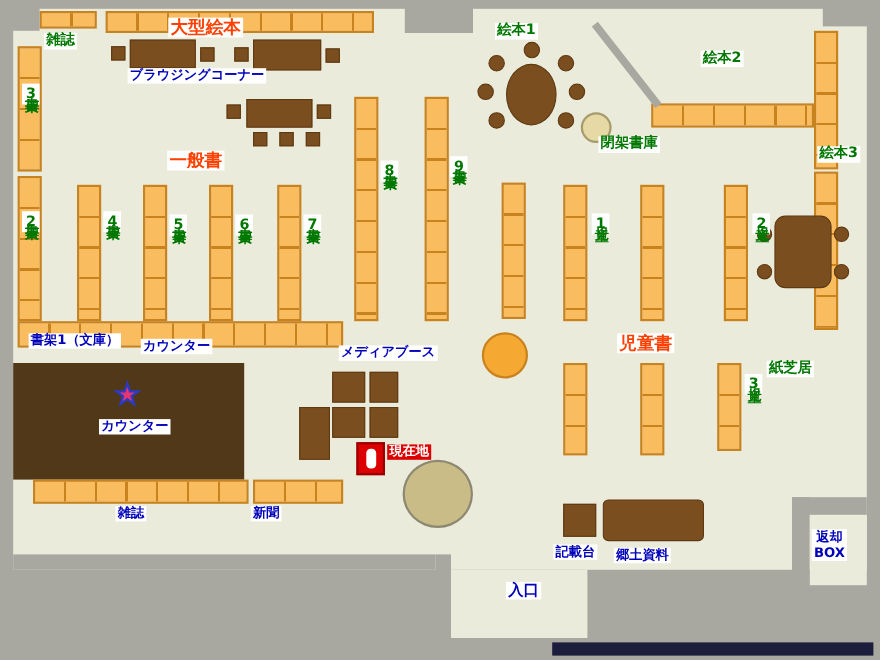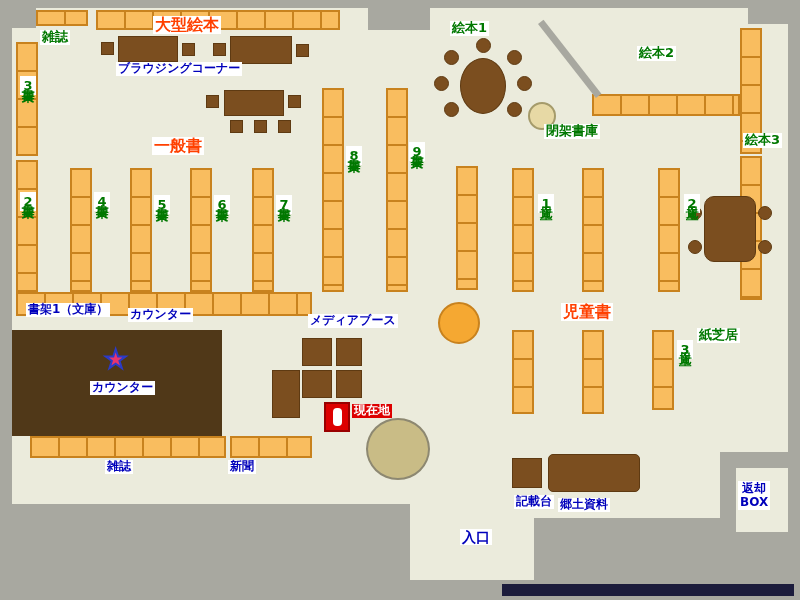--- a/index.html
+++ b/index.html
@@ -137,21 +137,21 @@
   <div class="lbl green vert" style="left:677px;top:340px">児童3</div>
   <div class="lbl red" style="left:561px;top:303px">児童書</div>
   <div class="lbl green" style="left:697px;top:328px">紙芝居</div>
   <div class="lbl blue" style="left:26px;top:303px">書架1（文庫）</div>
   <div class="lbl blue" style="left:128px;top:308px">カウンター</div>
   <div class="lbl blue" style="left:308px;top:314px">メディアブース</div>
   <div class="lbl blue" style="left:90px;top:381px">カウンター</div>
   <div class="lbl cur" style="left:352px;top:404px">現在地</div>
   <div class="lbl blue" style="left:105px;top:460px">雑誌</div>
   <div class="lbl blue" style="left:228px;top:460px">新聞</div>
-  <div class="lbl blue" style="left:514px;top:495px">記載台</div>
+  <div class="lbl blue" style="left:503px;top:495px">記載台</div>
   <div class="lbl blue" style="left:558px;top:498px">郷土資料</div>
   <div class="lbl blue" style="left:460px;top:529px;font-size:14px">入口</div>
   <div class="lbl blue" style="left:738px;top:481px;text-align:center;white-space:normal;line-height:1.2">
     <span style="display:block">返却</span>
     <span style="display:block">BOX</span>
   </div>
 
 </div>
 
 </body></html>

